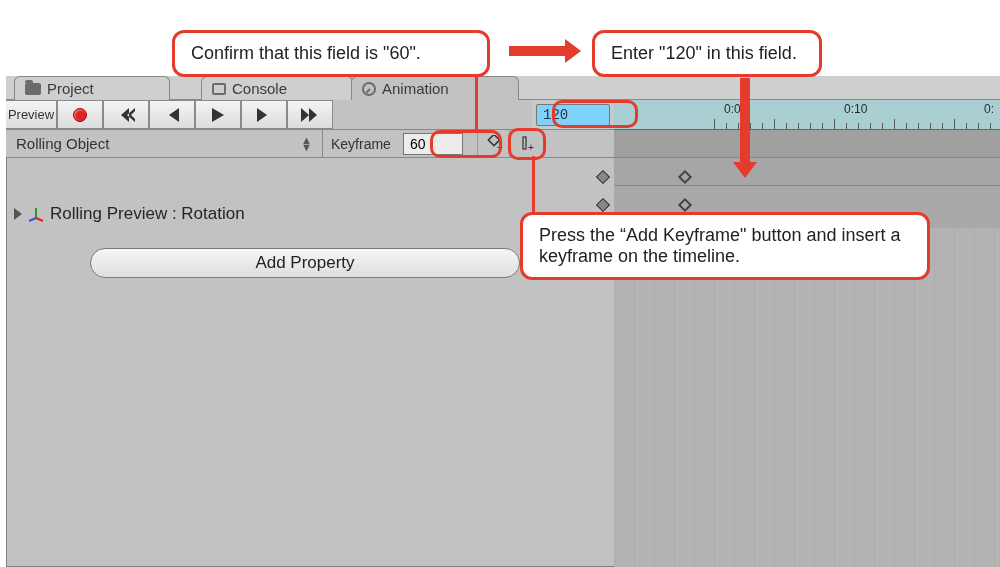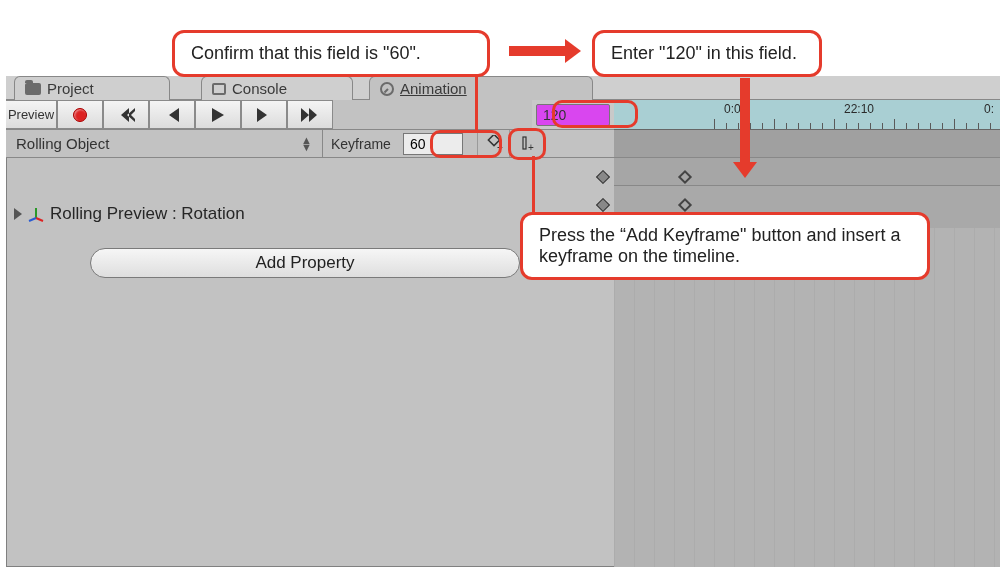--- a/index.html
+++ b/index.html
@@ -7,36 +7,36 @@
   .stage { position: relative; width: 1000px; height: 567px; }
 
   
   .editor-area { position: absolute; left: 6px; top: 76px; right: 0; bottom: 0; background: #c2c2c2; border: 1px solid #808080; }
 
   
   .tab-row { position: absolute; left: 6px; top: 76px; right: 0; height: 24px; background: #cfcfcf; border-bottom: 1px solid #888; }
   .tab { position: absolute; height: 24px; background: #cfcfcf; border: 1px solid #888; border-bottom: none; border-radius: 6px 6px 0 0; font-size: 15px; color: #3a3a3a; display: flex; align-items: center; padding: 0 10px; gap: 6px; }
   .tab.project { left: 8px; width: 156px; text-align: right; }
   .tab.console { left: 195px; width: 152px; }
-  .tab.animation { left: 363px; width: 224px; background: #c2c2c2; z-index: 3; text-decoration: underline; }
+  .tab.animation { left: 345px; width: 168px; background: #c2c2c2; z-index: 3; }
   .folder-icon { width: 16px; height: 12px; background: #6b6b6b; border-radius: 2px; position: relative; }
   .folder-icon::before { content: ""; position: absolute; top: -3px; left: 0; width: 8px; height: 3px; background: #6b6b6b; border-radius: 2px 2px 0 0; }
   .console-icon { width: 14px; height: 12px; border: 2px solid #6b6b6b; border-radius: 2px; }
   .anim-icon { width: 14px; height: 14px; border: 2px solid #6b6b6b; border-radius: 50%; position: relative; }
   .anim-icon::after { content: ""; position: absolute; width: 2px; height: 5px; background: #6b6b6b; left: 5px; top: 5px; transform-origin: top; transform: rotate(45deg); }
 
   
   .toolbar-row { position: absolute; left: 6px; top: 100px; width: 608px; height: 30px; background: #c9c9c9; border-bottom: 1px solid #888; display: flex; align-items: stretch; }
   .btn { border: 1px solid #8a8a8a; background: linear-gradient(#f4f4f4,#dcdcdc); display: flex; align-items: center; justify-content: center; font-size: 13px; color: #333; cursor: pointer; }
   .btn.preview { width: 51px; border-left: none; }
   .btn.icon { width: 46px; }
   .toolbar-spacer { flex: 1; background: #c2c2c2; border-bottom: none; }
   .record-dot { width: 14px; height: 14px; background: #d22; border-radius: 50%; border: 1px solid #a00; box-shadow: inset 1px 1px 2px rgba(255,255,255,.5); }
   .frame-field-wrap { display: flex; align-items: center; padding: 3px 4px; }
-  .frame-field { width: 74px; height: 22px; border: 1px solid #777; background: #d946ef; font-size: 14px; color: #333; padding: 8px 6px; border-radius: 2px; }
+  .frame-field { width: 74px; height: 22px; border: 1px solid #777; background: #7dd3fc; font-size: 14px; color: #333; padding: 8px 6px; border-radius: 2px; font-family: Liberation Mono, monospace; }
 
   
   .row2 { position: absolute; left: 6px; top: 130px; width: 608px; height: 28px; background: #c2c2c2; border-bottom: 1px solid #888; display: flex; align-items: stretch; }
   .clip-dd { width: 317px; border: none; border-right: 1px solid #888; border-bottom: none; display: flex; align-items: center; padding: 0 10px; font-size: 15px; color: #333; position: relative; cursor: pointer; }
   .clip-dd .dd-arrows { position: absolute; right: 10px; font-size: 11px; color: #555; line-height: 7px; text-align: center; }
   .samples-label { width: 80px; display: flex; align-items: center; padding-left: 8px; font-size: 14px; color: #333; }
   .samples-field { width: 60px; height: 22px; margin-top: 3px; border: 1px solid #777; background: #ececec; font-size: 14px; padding: 1px 6px; border-radius: 0; }
   .gap { width: 14px; }
   .tool-btn { width: 32px; border-left: 1px solid #9a9a9a; display: flex; align-items: center; justify-content: center; cursor: pointer; }
 
@@ -159,21 +159,21 @@
         <rect x="6" y="2" width="3" height="12" fill="none" stroke="#333" stroke-width="1.2"></rect>
         <text x="11" y="16" font-size="10" fill="#333">+</text>
       </svg>
     </div>
   </div>
 
   <div class="vline left"></div>
 
   <div class="ruler">
     <span class="tlabel" style="left:110px;">0:00</span>
-    <span class="tlabel" style="left:230px;">22:10</span>
+    <span class="tlabel" style="left:230px;">0:10</span>
     <span class="tlabel" style="left:370px;">0:</span>
   <div class="tick big" style="left: 100px;"></div>
       <div class="tick small" style="left: 112px;"></div>
       <div class="tick small" style="left: 124px;"></div>
       <div class="tick small" style="left: 136px;"></div>
       <div class="tick small" style="left: 148px;"></div>
       <div class="tick big" style="left: 160px;"></div>
       <div class="tick small" style="left: 172px;"></div>
       <div class="tick small" style="left: 184px;"></div>
       <div class="tick small" style="left: 196px;"></div>

